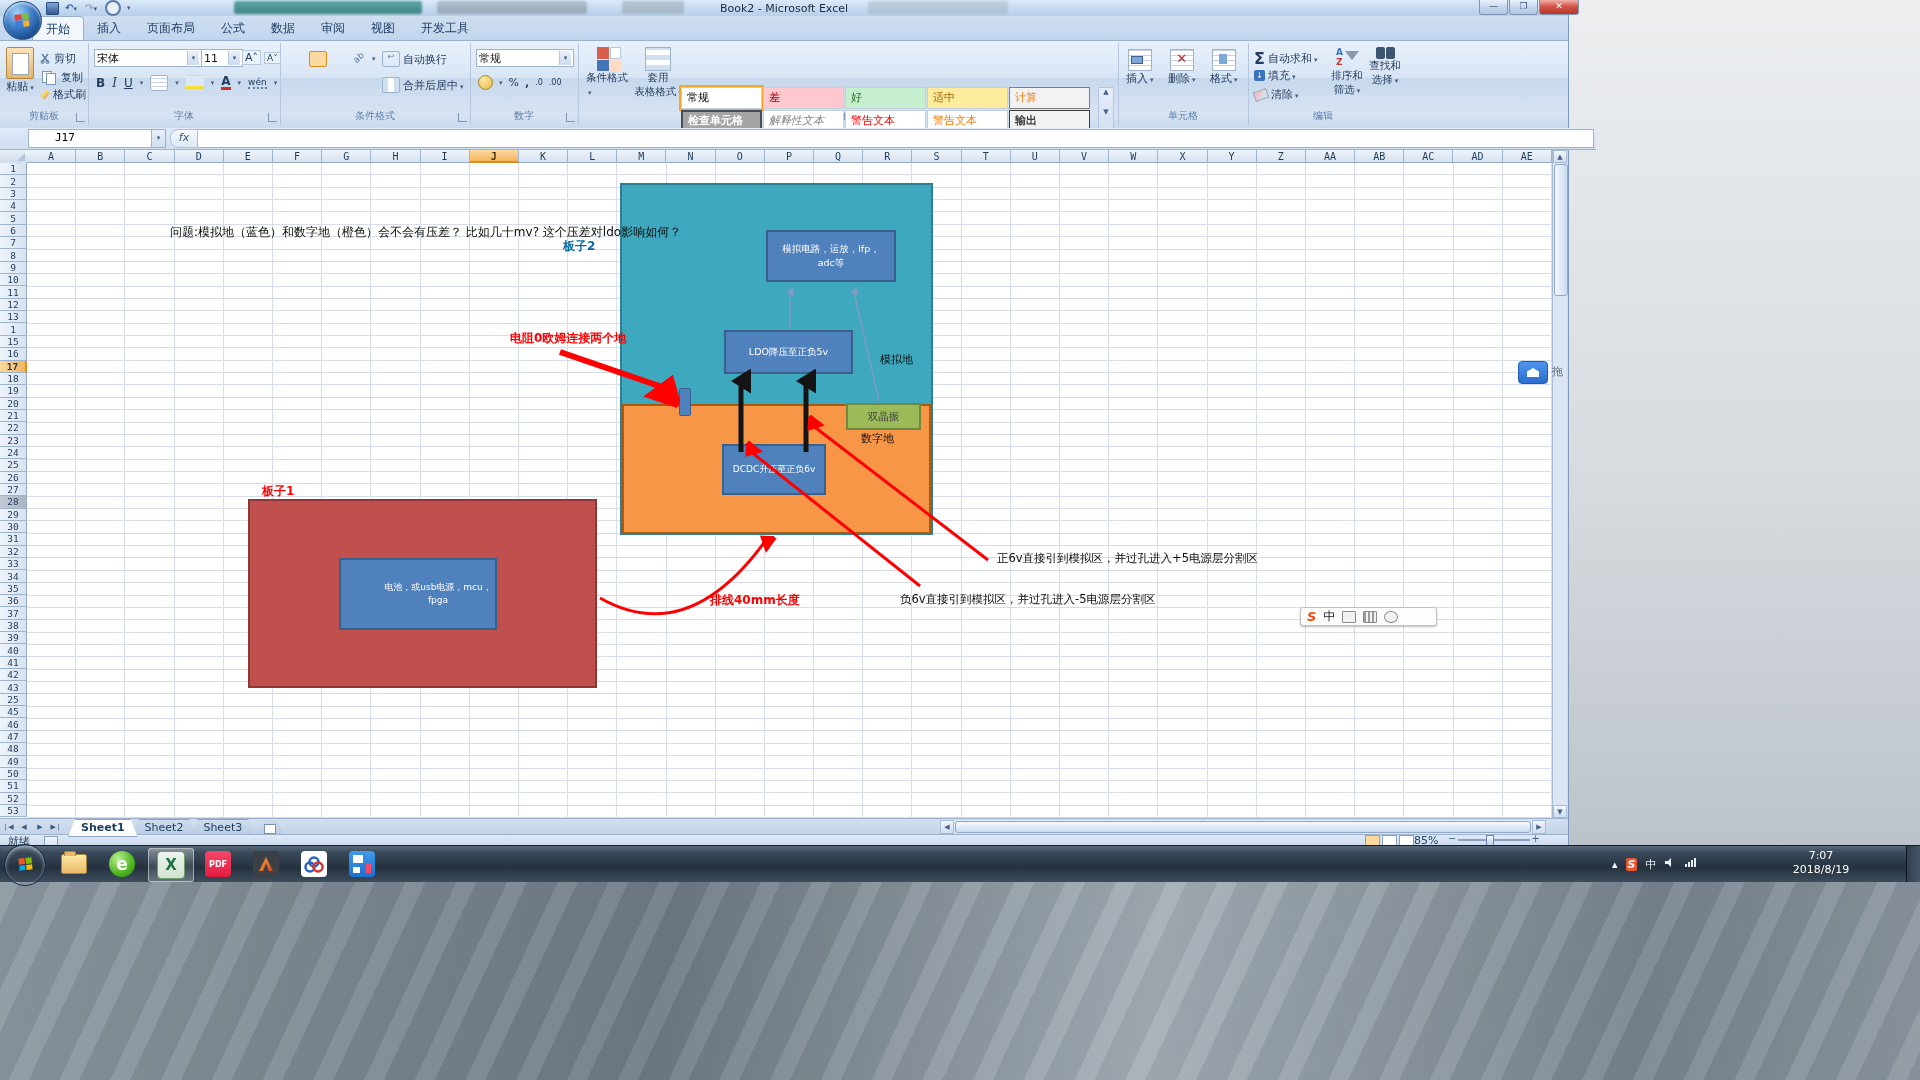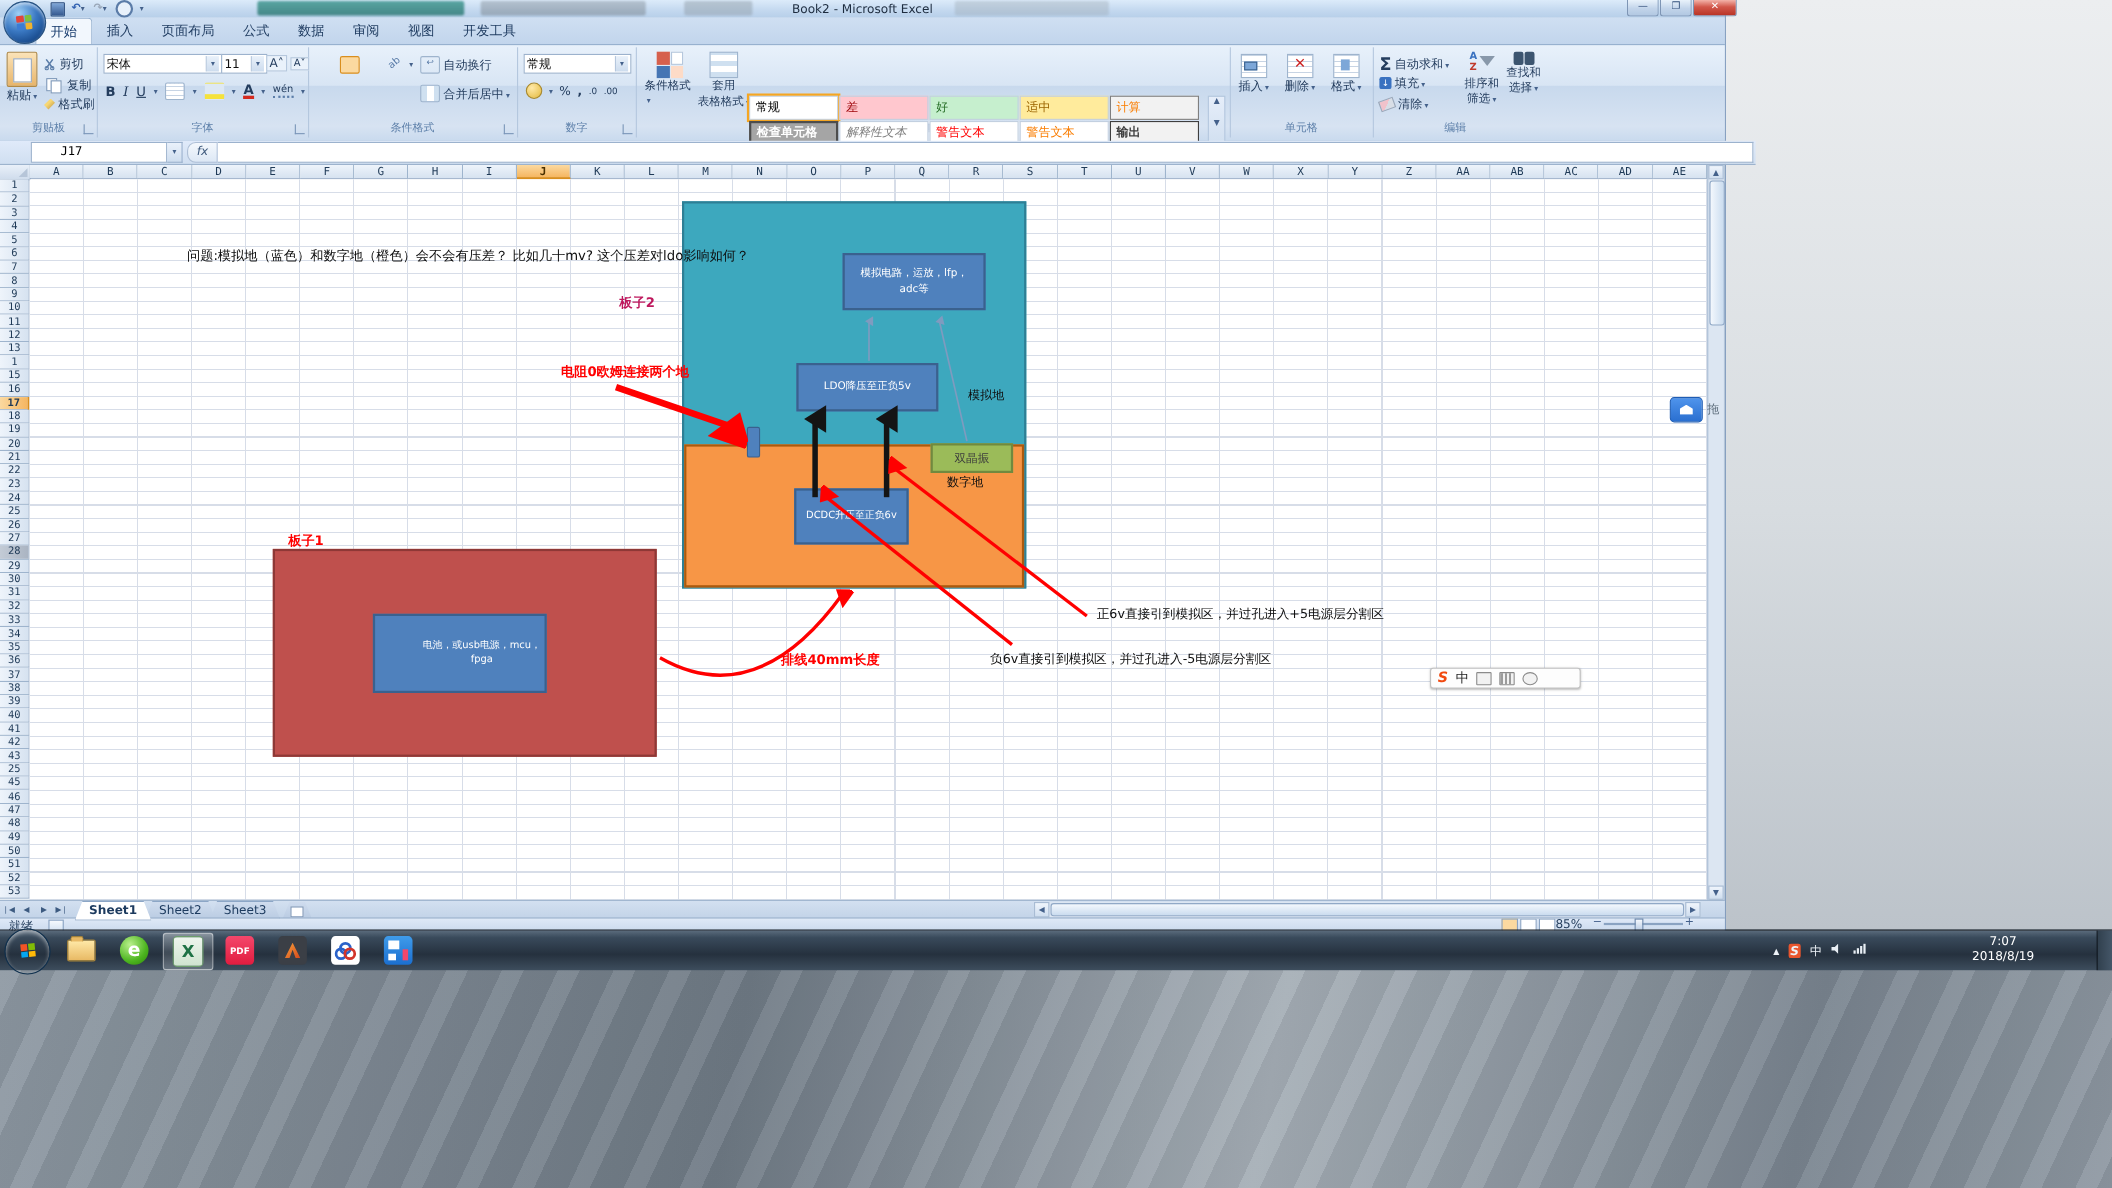--- a/index.html
+++ b/index.html
@@ -622,21 +622,21 @@
     <line x1="806" y1="452" x2="806" y2="381" stroke="#141414" stroke-width="5" marker-end="url(#mblack)"></line>
     <line x1="790" y1="328" x2="790" y2="292" stroke="#7f9bbf" stroke-width="1.5" marker-end="url(#mslate)"></line>
     <line x1="879" y1="401" x2="854" y2="292" stroke="#7f9bbf" stroke-width="1.5" marker-end="url(#mslate)"></line>
     <line x1="560" y1="352" x2="668" y2="389" stroke="#ff0000" stroke-width="6" marker-end="url(#mred)"></line>
     <line x1="988" y1="560" x2="812" y2="425" stroke="#ff0000" stroke-width="3" marker-end="url(#mred)"></line>
     <line x1="920" y1="586" x2="750" y2="451" stroke="#ff0000" stroke-width="3" marker-end="url(#mred)"></line>
     <path d="M 600 598 Q 688 648 766 540" fill="none" stroke="#ff0000" stroke-width="3" marker-end="url(#mred)"></path>
   </svg>
 
   <div class="note-black" id="question">问题:模拟地（蓝色）和数字地（橙色）会不会有压差？ 比如几十mv? 这个压差对ldo影响如何？</div>
-  <div class="note-red" id="board2-label" style="color: #be185d; margin-top: 29px;">板子2</div>
+  <div class="note-red" id="board2-label" style="color: #0369a1;">板子2</div>
   <div class="note-red" id="board1-label" style="color: rgb(255, 0, 0);">板子1</div>
   <div class="note-red" id="resistor-note" style="color: rgb(255, 0, 0);">电阻0欧姆连接两个地</div>
   <div class="note-red" id="cable-note" style="color: rgb(255, 0, 0);">排线40mm长度</div>
   <div class="note-black" id="pos6v">正6v直接引到模拟区，并过孔进入+5电源层分割区</div>
   <div class="note-black" id="neg6v">负6v直接引到模拟区，并过孔进入-5电源层分割区</div>
 
   <div class="abs" id="tabbar">
     <div class="navb">❘◀</div>
     <div class="navb">◀</div>
     <div class="navb">▶</div>

